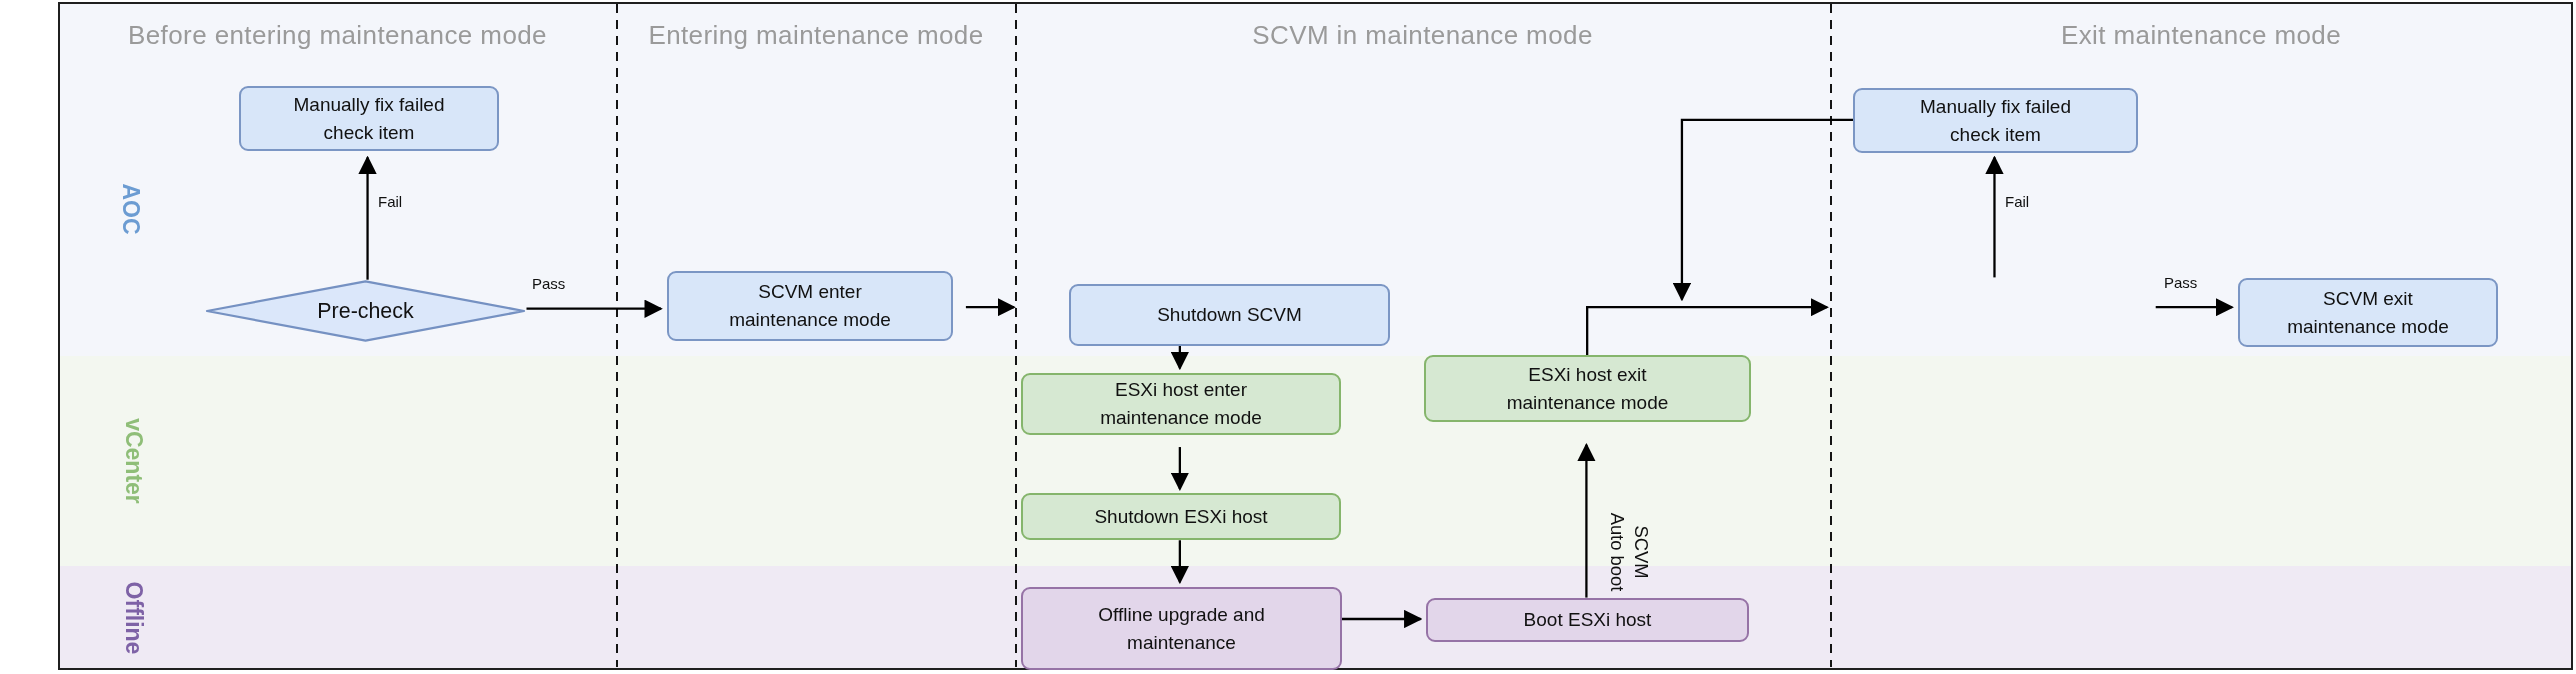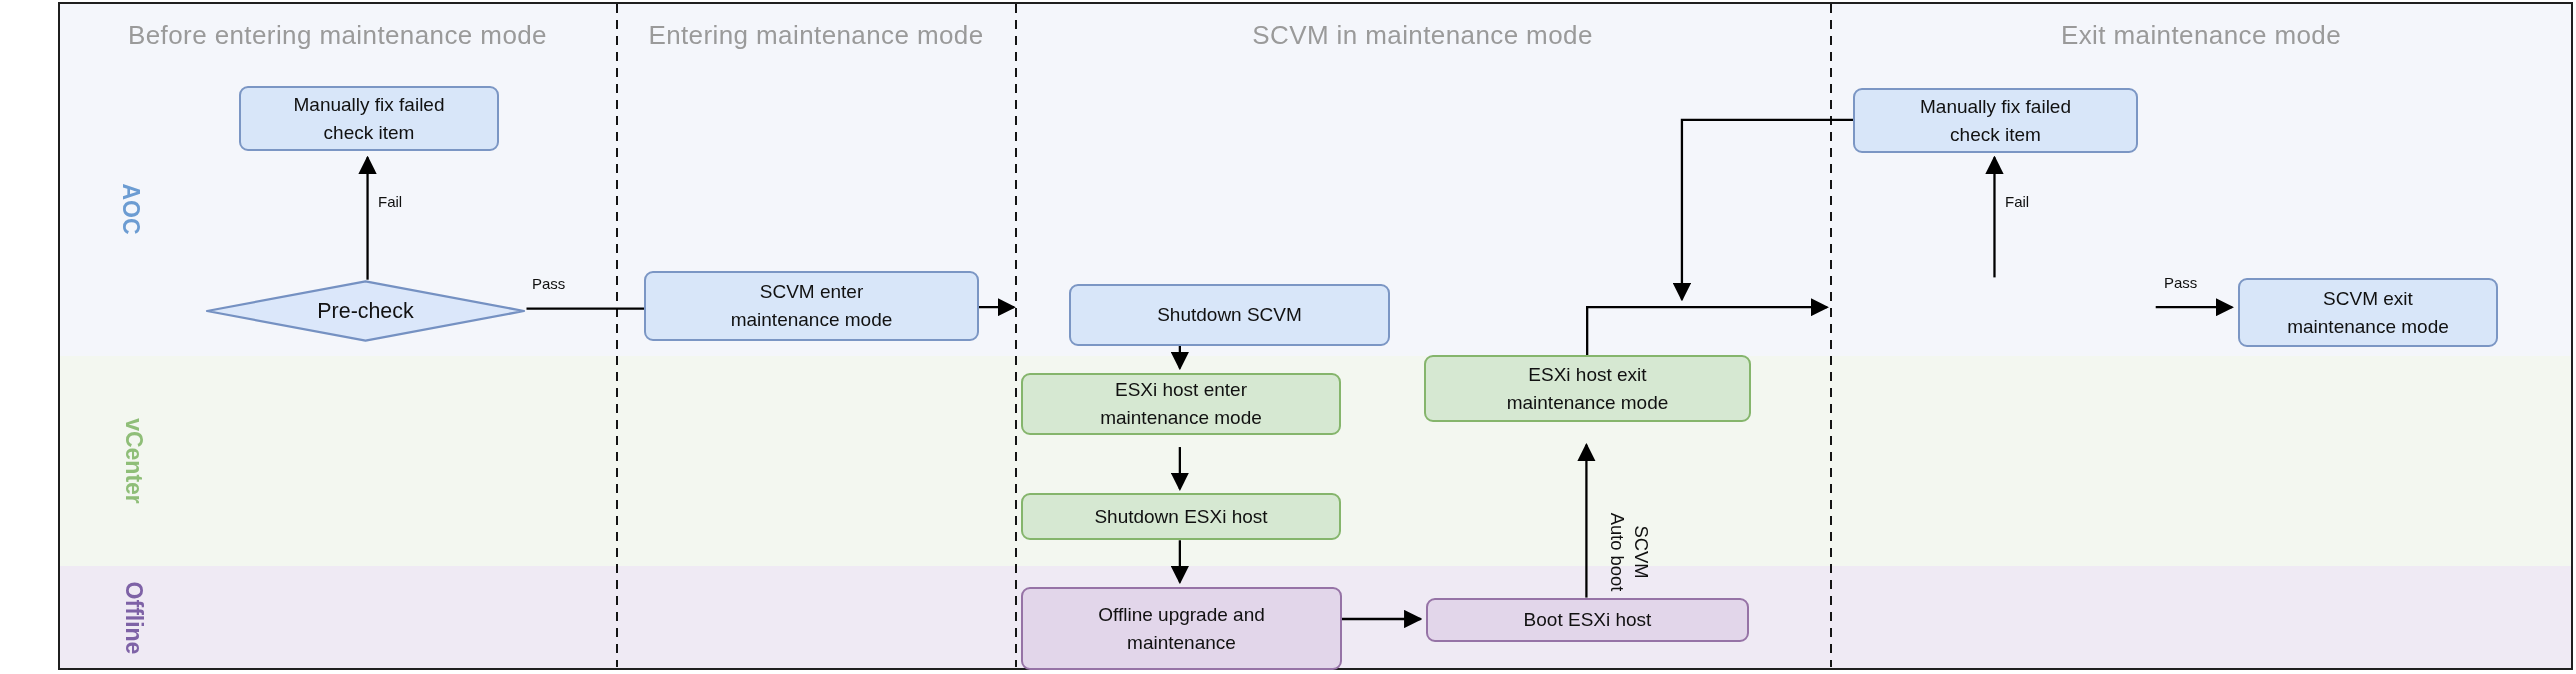--- a/index.html
+++ b/index.html
@@ -93,21 +93,21 @@
       <path d="M2075 782 V582" marker-end="url(#ah)"></path>
       <path d="M2076 490 V402 H2390" marker-end="url(#ah)"></path>
       <path d="M2424 157 H2200 V392" marker-end="url(#ah)"></path>
       <path d="M2609 363 V206" marker-end="url(#ah)"></path>
       <path d="M2820 402 H2920" marker-end="url(#ah)"></path>
     </g>
   </svg>
 
   <div class="node blue" style="left:239px;top:86px;width:260px;height:65px">Manually fix failed
 check item</div>
-  <div class="node blue" style="left:644px;top:271px;width:335px;height:70px">SCVM enter
+  <div class="node blue" style="left:667px;top:271px;width:286px;height:70px">SCVM enter
 maintenance mode</div>
   <div class="node blue" style="left:1069px;top:284px;width:321px;height:62px">Shutdown SCVM</div>
   <div class="node green" style="left:1021px;top:373px;width:320px;height:62px">ESXi host enter
 maintenance mode</div>
   <div class="node green" style="left:1021px;top:493px;width:320px;height:47px">Shutdown ESXi host</div>
   <div class="node purple" style="left:1021px;top:587px;width:321px;height:83px">Offline upgrade and
 maintenance</div>
   <div class="node purple" style="left:1426px;top:598px;width:323px;height:44px">Boot ESXi host</div>
   <div class="node green" style="left:1424px;top:355px;width:327px;height:67px">ESXi host exit
 maintenance mode</div>

